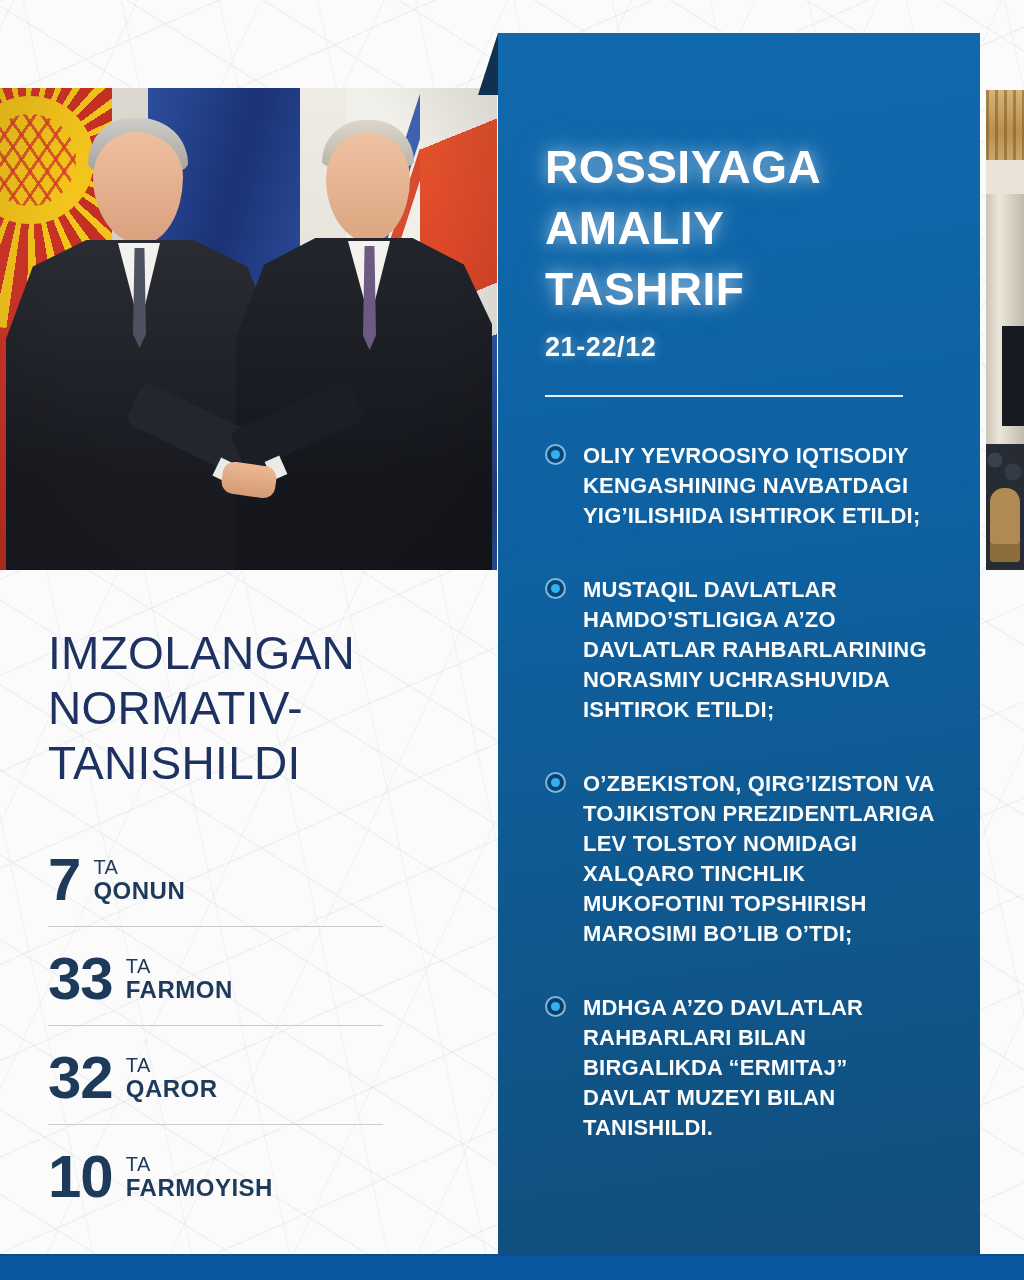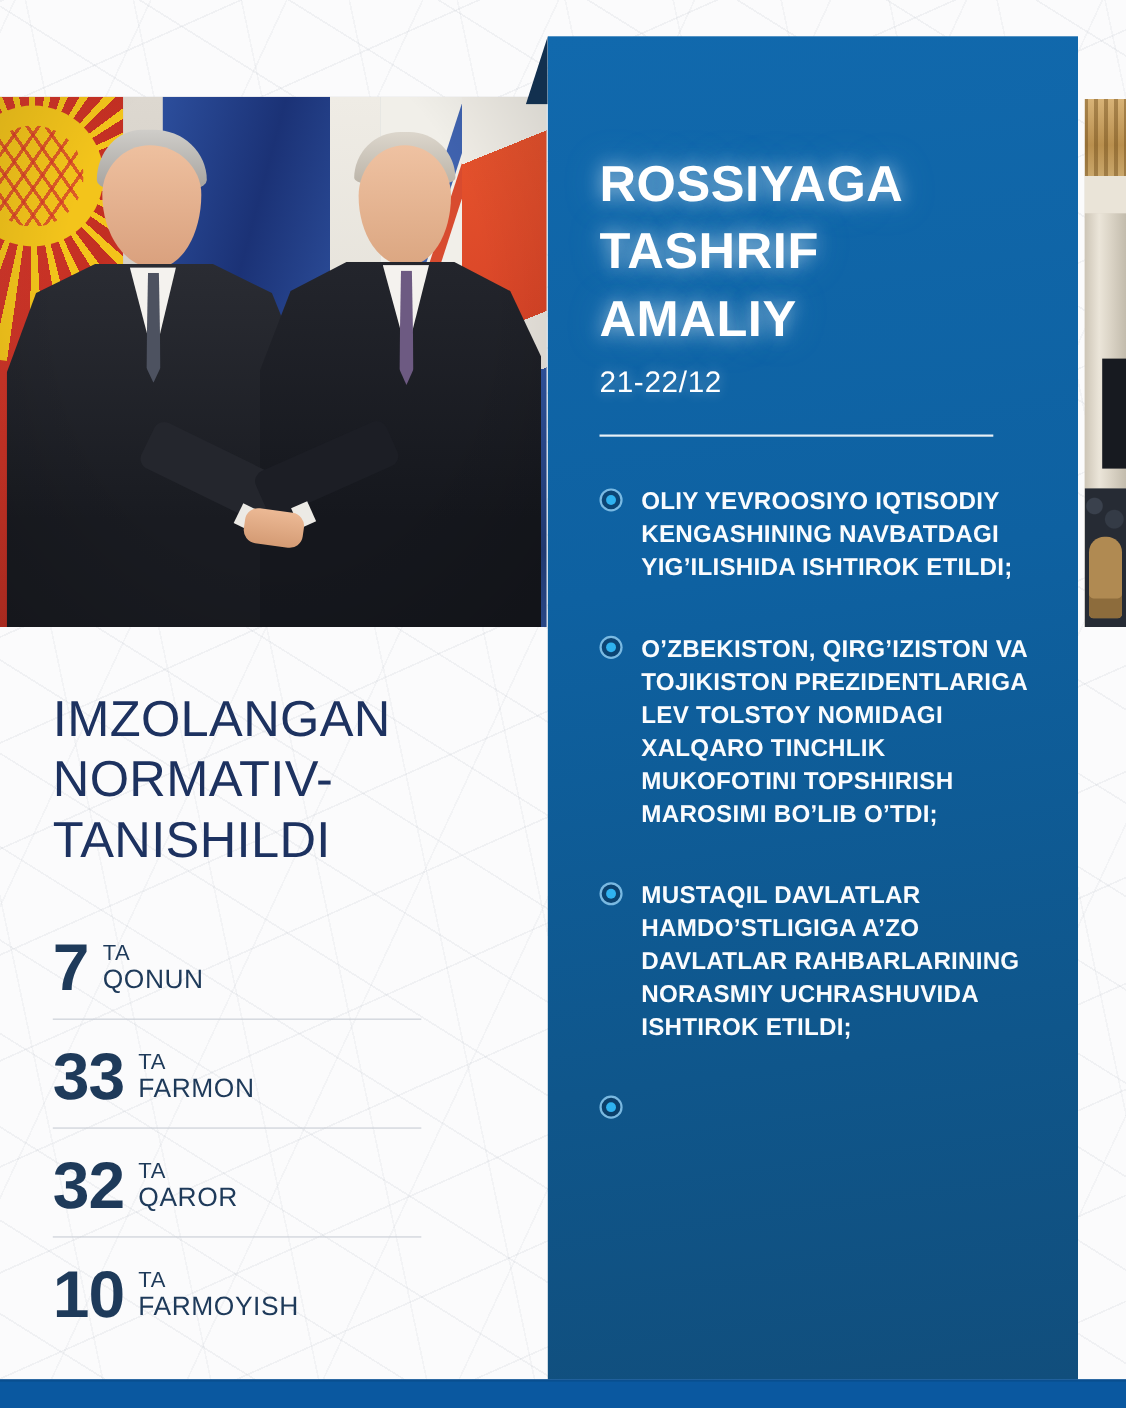--- a/index.html
+++ b/index.html
@@ -82,42 +82,42 @@
 
   
   .panel { position: absolute; left: 498px; top: 33px; width: 482px; height: 1221px;
     background: linear-gradient(172deg, #1169ad 0%, #0e61a1 40%, #0f568b 75%, #114e7c 100%); }
   .panel-fold { position: absolute; left: 478px; top: 33px; width: 20px; height: 62px; background: #12304f;
     clip-path: polygon(100% 0, 100% 100%, 0 100%); }
   .panel-inner { padding: 104px 38px 0 47px; color: #fff; }
 
   .panel-title { font-size: 46px; font-weight: 800; line-height: 61px; letter-spacing: .5px;
     text-shadow: 0 0 16px rgba(255,255,255,.55), 0 0 34px rgba(150,215,255,.35); }
-  .panel-date { margin-top: 12px; font-size: 27px; font-weight: 400; letter-spacing: .6px;
+  .panel-date { margin-top: 12px; font-size: 27px; font-weight: 700; letter-spacing: .6px;
     text-shadow: 0 0 12px rgba(255,255,255,.4); }
   .panel-divider { margin-top: 32px; width: 358px; height: 2px; background: rgba(255,255,255,.9); }
 
   .bullets { margin: 33px 0 0; padding: 0; list-style: none; }
   .bullet { display: flex; margin-bottom: 35px; margin-top: 44px; }
   .bullet-icon { flex: 0 0 auto; width: 21px; height: 21px; margin-top: 3px; border: 2px solid rgba(150,215,255,.8);
     border-radius: 50%; background: rgba(10,45,80,.55); position: relative; }
   .bullet-icon::after { content: ""; position: absolute; left: 50%; top: 50%; width: 9px; height: 9px;
     margin: -4.5px 0 0 -4.5px; border-radius: 50%; background: #2fb2f0; }
   .bullet-text { margin-left: 17px; width: 356px; font-size: 22px; line-height: 30px; font-weight: 700;
     letter-spacing: .2px; color: #fafcfe; }
 
   
   .left-heading { position: absolute; left: 48px; top: 626px; font-size: 46px; line-height: 55px;
     font-weight: 400; color: #1d3260; letter-spacing: .3px; }
   .stats { position: absolute; left: 48px; top: 848px; width: 340px; color: #1e3a5a; }
   .stat-row { display: flex; align-items: flex-start; padding: 6px 0 20px; }
   .stat-value { font-size: 60px; font-weight: 800; line-height: 52px; letter-spacing: -1px; }
   .stat-meta { margin-left: 13px; padding-top: 2px; }
   .stat-unit { display: block; font-size: 20px; font-weight: 400; line-height: 22px; letter-spacing: .5px; }
-  .stat-label { display: block; font-size: 24px; font-weight: 400; line-height: 26px; letter-spacing: .5px; }
+  .stat-label { display: block; font-size: 24px; font-weight: 700; line-height: 26px; letter-spacing: .5px; }
   .stat-divider { width: 335px; height: 1px; background: #c7ccd4; margin: 0 0 20px; }
 
   .footer-bar { position: absolute; left: 0; bottom: 0; width: 100%; height: 26px; background: #0a58a0;
     border-top: 2px solid #094e8f; }
 </style>
 </head>
 <body>
 
 <div class="canvas">
 
@@ -169,40 +169,41 @@
     <div class="equip"></div>
     <div class="audience"></div>
     <div class="chair"></div>
   </div>
 
   <div class="panel-fold"></div>
   <div class="panel">
     <div class="panel-inner">
       <div class="panel-title">
         <div>ROSSIYAGA</div>
+        <div>AMALIY</div>
         <div>TASHRIF</div>
-        <div>AMALIY</div>
       </div>
       <div class="panel-date">21-22/12</div>
       <div class="panel-divider"></div>
       <ul class="bullets">
         <li class="bullet">
           <span class="bullet-icon"></span>
           <span class="bullet-text">OLIY YEVROOSIYO IQTISODIY KENGASHINING NAVBATDAGI YIG’ILISHIDA ISHTIROK ETILDI;</span>
         </li>
         <li class="bullet">
           <span class="bullet-icon"></span>
+          <span class="bullet-text">MUSTAQIL DAVLATLAR HAMDO’STLIGIGA A’ZO DAVLATLAR RAHBARLARINING NORASMIY UCHRASHUVIDA ISHTIROK ETILDI;</span>
+        </li>
+        <li class="bullet">
+          <span class="bullet-icon"></span>
           <span class="bullet-text">O’ZBEKISTON, QIRG’IZISTON VA TOJIKISTON PREZIDENTLARIGA LEV TOLSTOY NOMIDAGI XALQARO TINCHLIK MUKOFOTINI TOPSHIRISH MAROSIMI BO’LIB O’TDI;</span>
         </li>
         <li class="bullet">
           <span class="bullet-icon"></span>
-          <span class="bullet-text">MUSTAQIL DAVLATLAR HAMDO’STLIGIGA A’ZO DAVLATLAR RAHBARLARINING NORASMIY UCHRASHUVIDA ISHTIROK ETILDI;</span>
-        </li>
-        <li class="bullet">
-          <span class="bullet-icon"></span>
+          <span class="bullet-text">MDHGA A’ZO DAVLATLAR RAHBARLARI BILAN BIRGALIKDA “ERMITAJ” DAVLAT MUZEYI BILAN TANISHILDI.</span>
         </li>
       </ul>
     </div>
   </div>
 
   <div class="left-heading">
     <div>IMZOLANGAN</div>
     <div>NORMATIV-</div>
     <div>TANISHILDI</div>
   </div>

